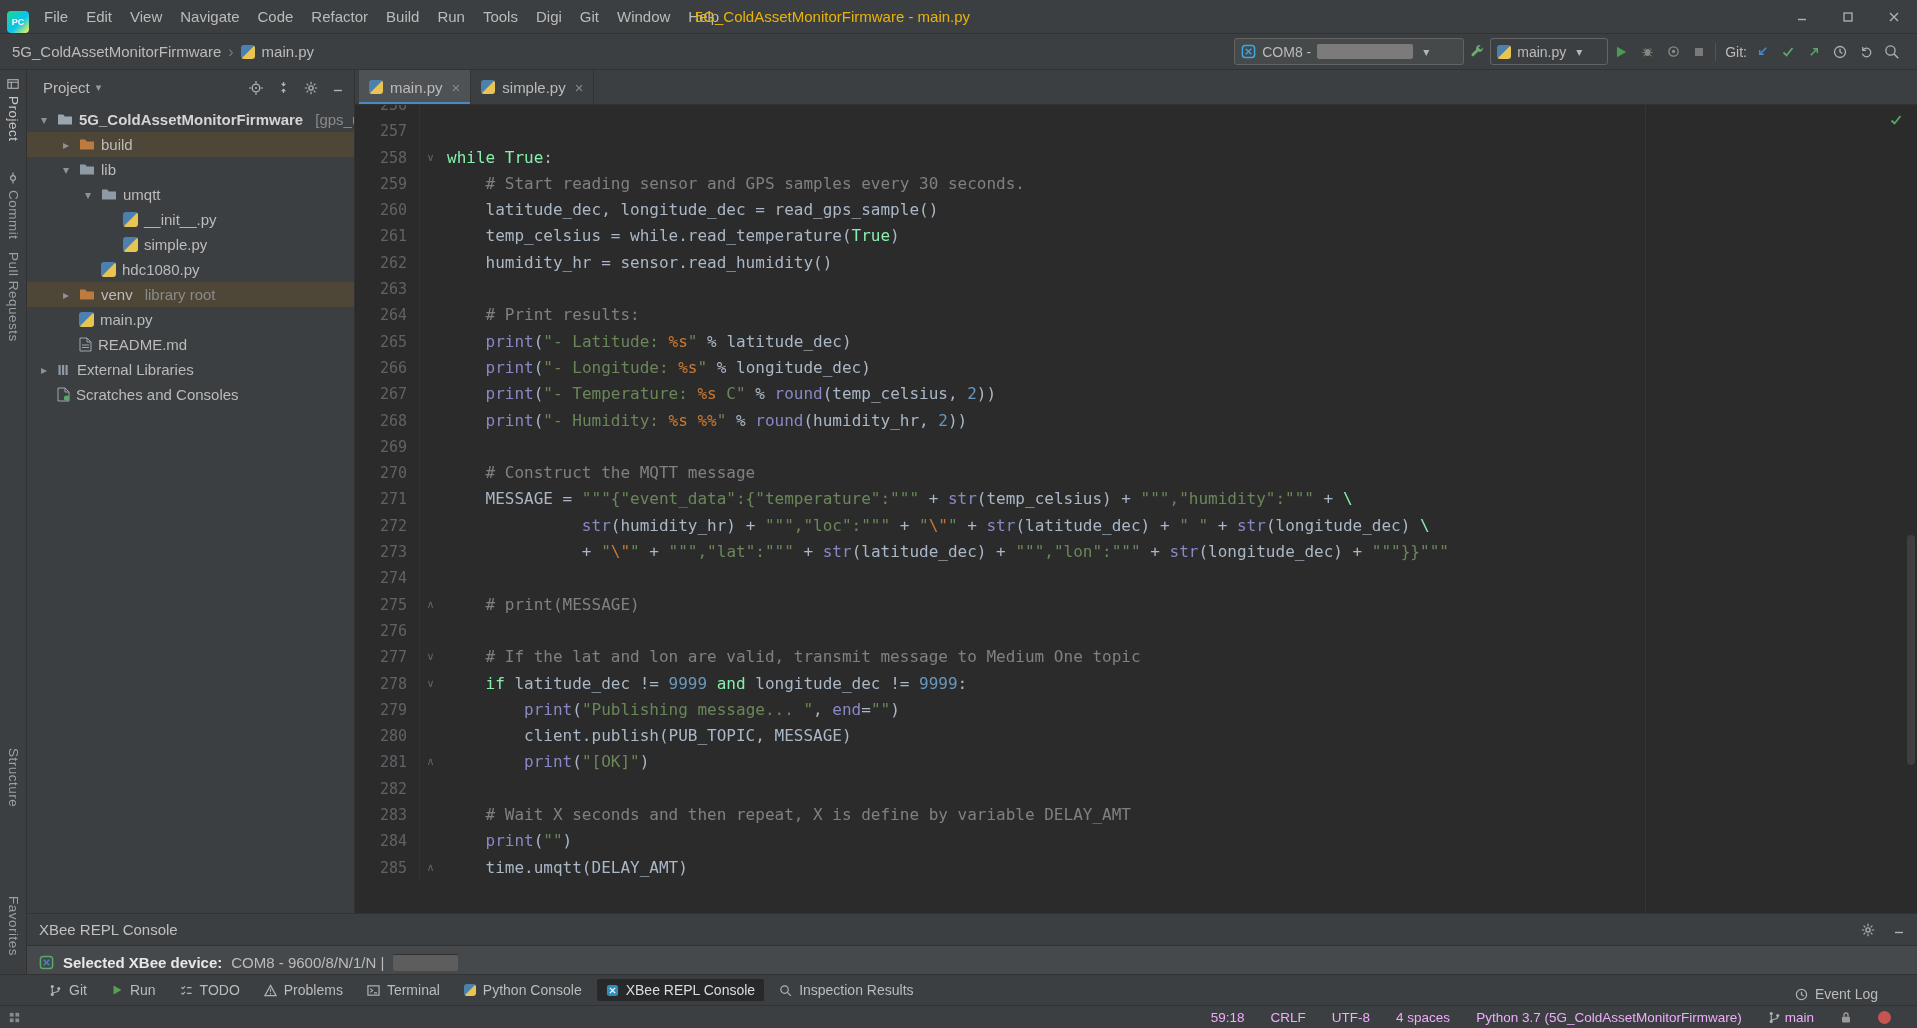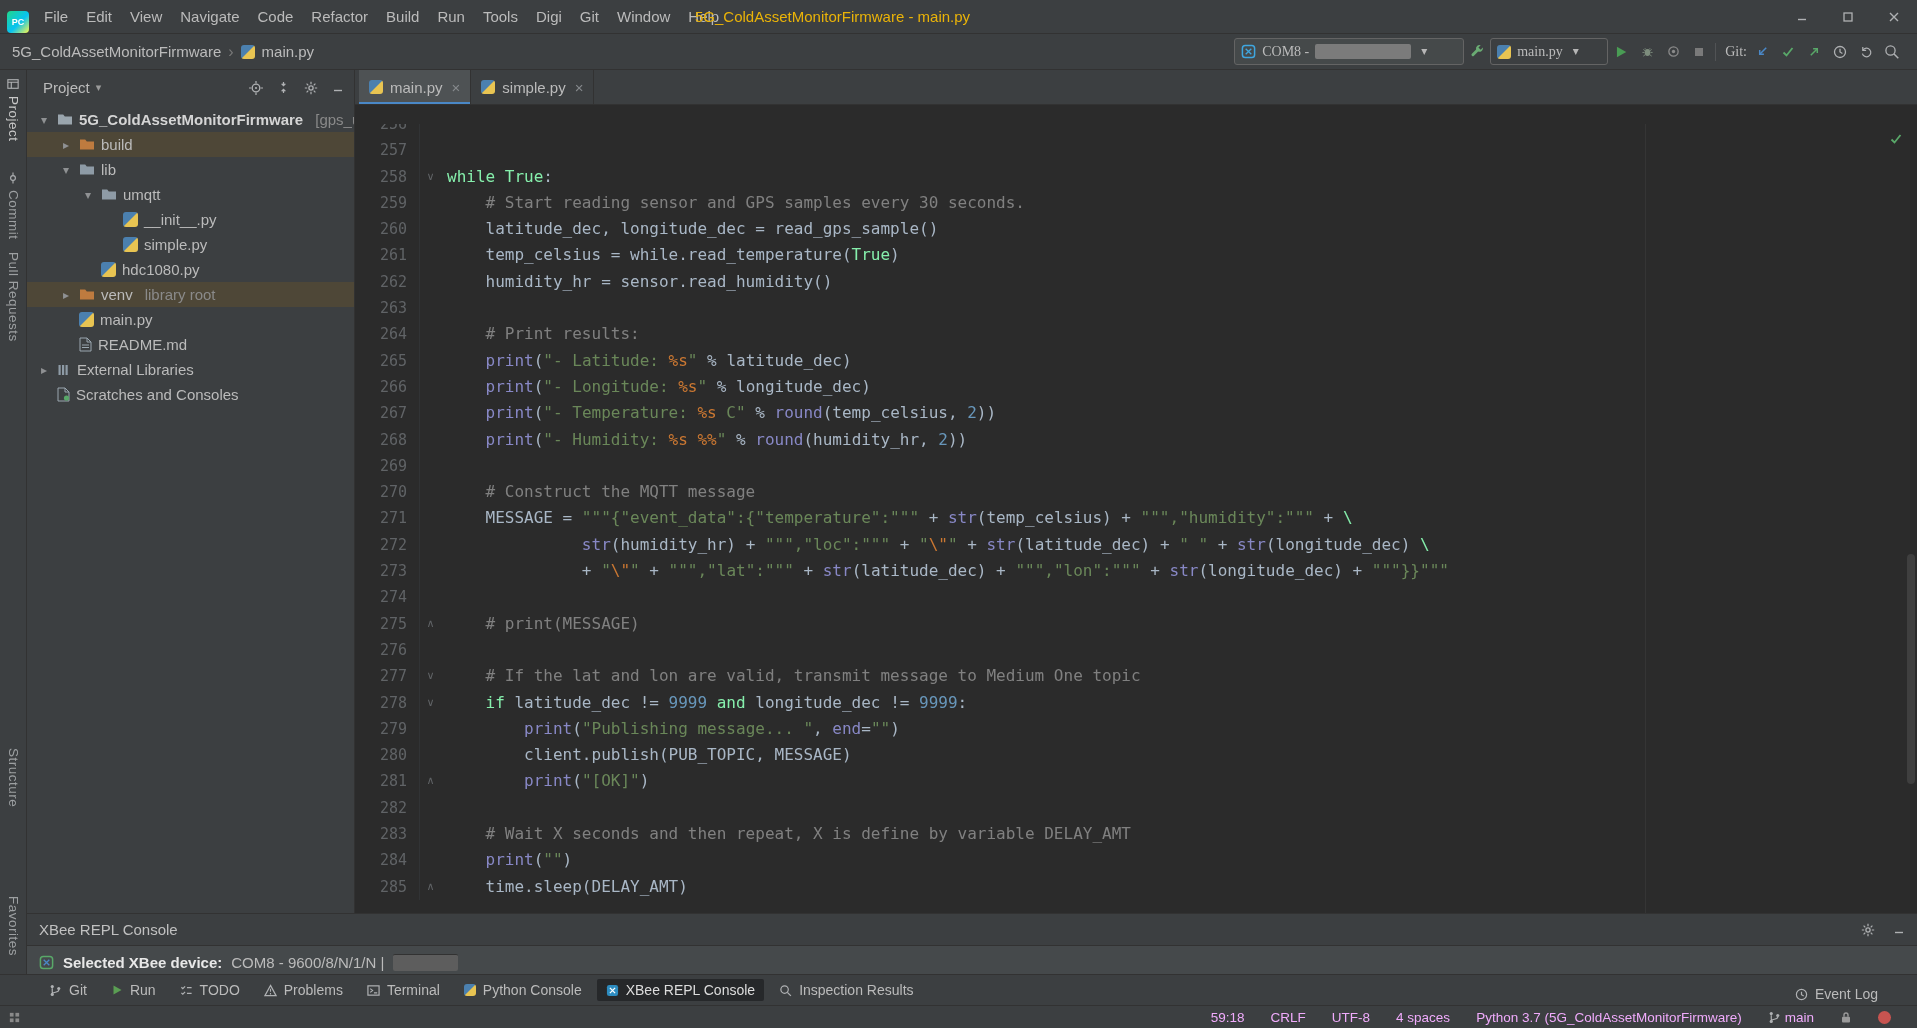--- a/index.html
+++ b/index.html
@@ -16,21 +16,21 @@
   .menu-bar{display:flex;height:100%;}
   .menu-item{padding:0 9px;display:flex;align-items:center;font-size:15px;color:#bbbbbb;}
   .win-title{position:absolute;left:695px;top:0;height:100%;display:flex;align-items:center;font-size:15px;color:#eab308;}
   .win-controls{margin-left:auto;display:flex;height:100%;}
   .win-btn{width:46px;height:100%;display:flex;align-items:center;justify-content:center;}
 
   
   .navbar{flex:0 0 36px;display:flex;align-items:center;background:#3c3f41;border-bottom:1px solid #323232;padding:0 8px 0 12px;}
   .breadcrumb{display:flex;align-items:center;gap:7px;font-size:15px;}
   .crumb-sep{color:#787878;font-size:16px;}
-  .nav-right{margin-left:auto;display:flex;align-items:center;gap:0;padding-right:4px;font-family:Liberation Serif, serif;}
+  .nav-right{margin-left:auto;display:flex;align-items:center;gap:0;padding-right:4px;}
   .combo{height:27px;background:#45494a;border:1px solid #646464;border-radius:3px;display:flex;align-items:center;padding:0 6px;gap:6px;font-size:14px;}
   .combo .combo-arrow{color:#b6b6b6;font-size:12px;margin-left:4px;}
   .device-combo{width:230px;}
   .runconf-combo{width:118px;background:transparent;}
   .redact{display:inline-block;height:15px;border-radius:2px;background:#7b7b7b;}
   .redact.dev{width:96px;}
   .redact.console{width:178px;background:#5d5d5d;height:17px;}
   .nav-icon{width:26px;height:26px;display:flex;align-items:center;justify-content:center;}
   .vsep{width:1px;height:18px;background:#515355;margin:0 3px;}
   .git-label{font-size:14px;color:#bbbbbb;margin:0 2px 0 6px;}
@@ -63,21 +63,21 @@
   .py-grad{display:inline-block;width:15px;height:15px;border-radius:3px;flex:0 0 15px;
     background:linear-gradient(135deg,#4B80AF 49%,#E8C452 51%);}
   .py-grad.sm{width:14px;height:14px;flex:0 0 14px;}
 
   
   .editor{flex:1 1 auto;display:flex;flex-direction:column;background:#2b2b2b;min-width:0;position:relative;}
   .tabbar{flex:0 0 35px;background:#3c3f41;display:flex;align-items:stretch;border-bottom:1px solid #323232;padding-left:4px;}
   .tab{display:flex;align-items:center;gap:7px;padding:0 10px;font-size:15px;color:#bbbbbb;border-right:1px solid #323232;}
   .tab.active{background:#4e5254;box-shadow:inset 0 -2px 0 0 #4A88C7;}
   .tab-close{color:#868a8d;font-size:15px;margin-left:2px;}
-  .code-area{flex:1 1 auto;position:relative;overflow:hidden;font-family:"DejaVu Sans Mono",monospace;font-size:16px;margin-top:19px;}
+  .code-area{flex:1 1 auto;position:relative;overflow:hidden;font-family:"DejaVu Sans Mono",monospace;font-size:16px;}
   .code-scroll{position:absolute;top:-13px;left:0;right:0;}
   .code-row{display:flex;height:26.3px;line-height:26.3px;white-space:pre;}
   .ln{flex:0 0 64px;text-align:right;color:#606366;font-size:15px;padding-right:12px;}
   .fold{flex:0 0 22px;border-left:1px solid #313335;color:#606366;font-size:11px;text-align:center;font-family:"DejaVu Sans",sans-serif;line-height:26.3px;}
   .code{margin-left:6px;}
   .tk-p{color:#a9b7c6}.tk-k{color:#86efac}.tk-c{color:#808080}.tk-s{color:#6a8759}
   .tk-n{color:#6897bb}.tk-b{color:#8888c6}.tk-e{color:#cc7832}
   .margin-guide{position:absolute;top:0;bottom:0;left:1290px;width:1px;background:#353535;}
   .inspect-ok{position:absolute;top:8px;right:14px;}
   .vscroll-thumb{position:absolute;right:2px;top:430px;height:230px;width:8px;background:rgba(170,170,170,.16);border-radius:4px;}
@@ -465,21 +465,21 @@
                 <div class="code-row" data-name="code-line-275"><span class="ln" data-name="line-number">275</span><span class="fold" data-name="fold-marker-icon">∧</span><span class="code" data-name="code-text"><span class="tk-c">    # print(MESSAGE)</span></span></div>
                 <div class="code-row" data-name="code-line-276"><span class="ln" data-name="line-number">276</span><span class="fold" data-name="fold-gutter"></span><span class="code" data-name="code-text"></span></div>
                 <div class="code-row" data-name="code-line-277"><span class="ln" data-name="line-number">277</span><span class="fold" data-name="fold-marker-icon">∨</span><span class="code" data-name="code-text"><span class="tk-c">    # If the lat and lon are valid, transmit message to Medium One topic</span></span></div>
                 <div class="code-row" data-name="code-line-278"><span class="ln" data-name="line-number">278</span><span class="fold" data-name="fold-marker-icon">∨</span><span class="code" data-name="code-text"><span class="tk-p">    </span><span class="tk-k">if</span><span class="tk-p"> latitude_dec != </span><span class="tk-n">9999</span><span class="tk-p"> </span><span class="tk-k">and</span><span class="tk-p"> longitude_dec != </span><span class="tk-n">9999</span><span class="tk-p">:</span></span></div>
                 <div class="code-row" data-name="code-line-279"><span class="ln" data-name="line-number">279</span><span class="fold" data-name="fold-gutter"></span><span class="code" data-name="code-text"><span class="tk-p">        </span><span class="tk-b">print</span><span class="tk-p">(</span><span class="tk-s">"Publishing message... "</span><span class="tk-p">, </span><span class="tk-b">end</span><span class="tk-p">=</span><span class="tk-s">""</span><span class="tk-p">)</span></span></div>
                 <div class="code-row" data-name="code-line-280"><span class="ln" data-name="line-number">280</span><span class="fold" data-name="fold-gutter"></span><span class="code" data-name="code-text"><span class="tk-p">        client.publish(PUB_TOPIC, MESSAGE)</span></span></div>
                 <div class="code-row" data-name="code-line-281"><span class="ln" data-name="line-number">281</span><span class="fold" data-name="fold-marker-icon">∧</span><span class="code" data-name="code-text"><span class="tk-p">        </span><span class="tk-b">print</span><span class="tk-p">(</span><span class="tk-s">"[OK]"</span><span class="tk-p">)</span></span></div>
                 <div class="code-row" data-name="code-line-282"><span class="ln" data-name="line-number">282</span><span class="fold" data-name="fold-gutter"></span><span class="code" data-name="code-text"></span></div>
                 <div class="code-row" data-name="code-line-283"><span class="ln" data-name="line-number">283</span><span class="fold" data-name="fold-gutter"></span><span class="code" data-name="code-text"><span class="tk-c">    # Wait X seconds and then repeat, X is define by variable DELAY_AMT</span></span></div>
                 <div class="code-row" data-name="code-line-284"><span class="ln" data-name="line-number">284</span><span class="fold" data-name="fold-gutter"></span><span class="code" data-name="code-text"><span class="tk-p">    </span><span class="tk-b">print</span><span class="tk-p">(</span><span class="tk-s">""</span><span class="tk-p">)</span></span></div>
-                <div class="code-row" data-name="code-line-285"><span class="ln" data-name="line-number">285</span><span class="fold" data-name="fold-marker-icon">∧</span><span class="code" data-name="code-text"><span class="tk-p">    time.sleep(DELAY_AMT)</span></span></div>
+                <div class="code-row" data-name="code-line-285"><span class="ln" data-name="line-number">285</span><span class="fold" data-name="fold-marker-icon">∧</span><span class="code" data-name="code-text"><span class="tk-p">    time.umqtt(DELAY_AMT)</span></span></div>
               </div>
             <span class="inspect-ok icon" data-name="inspection-ok-icon">
                 <svg width="14" height="14" viewBox="0 0 14 14">
                   <path d="M2.5 7.5l3 3 6-7.5" stroke="#59A869" stroke-width="1.8" fill="none"></path>
                 </svg>
               </span>
             <div class="vscroll-thumb" data-name="vertical-scrollbar"></div>
           </div>
         </div>
       </div>

